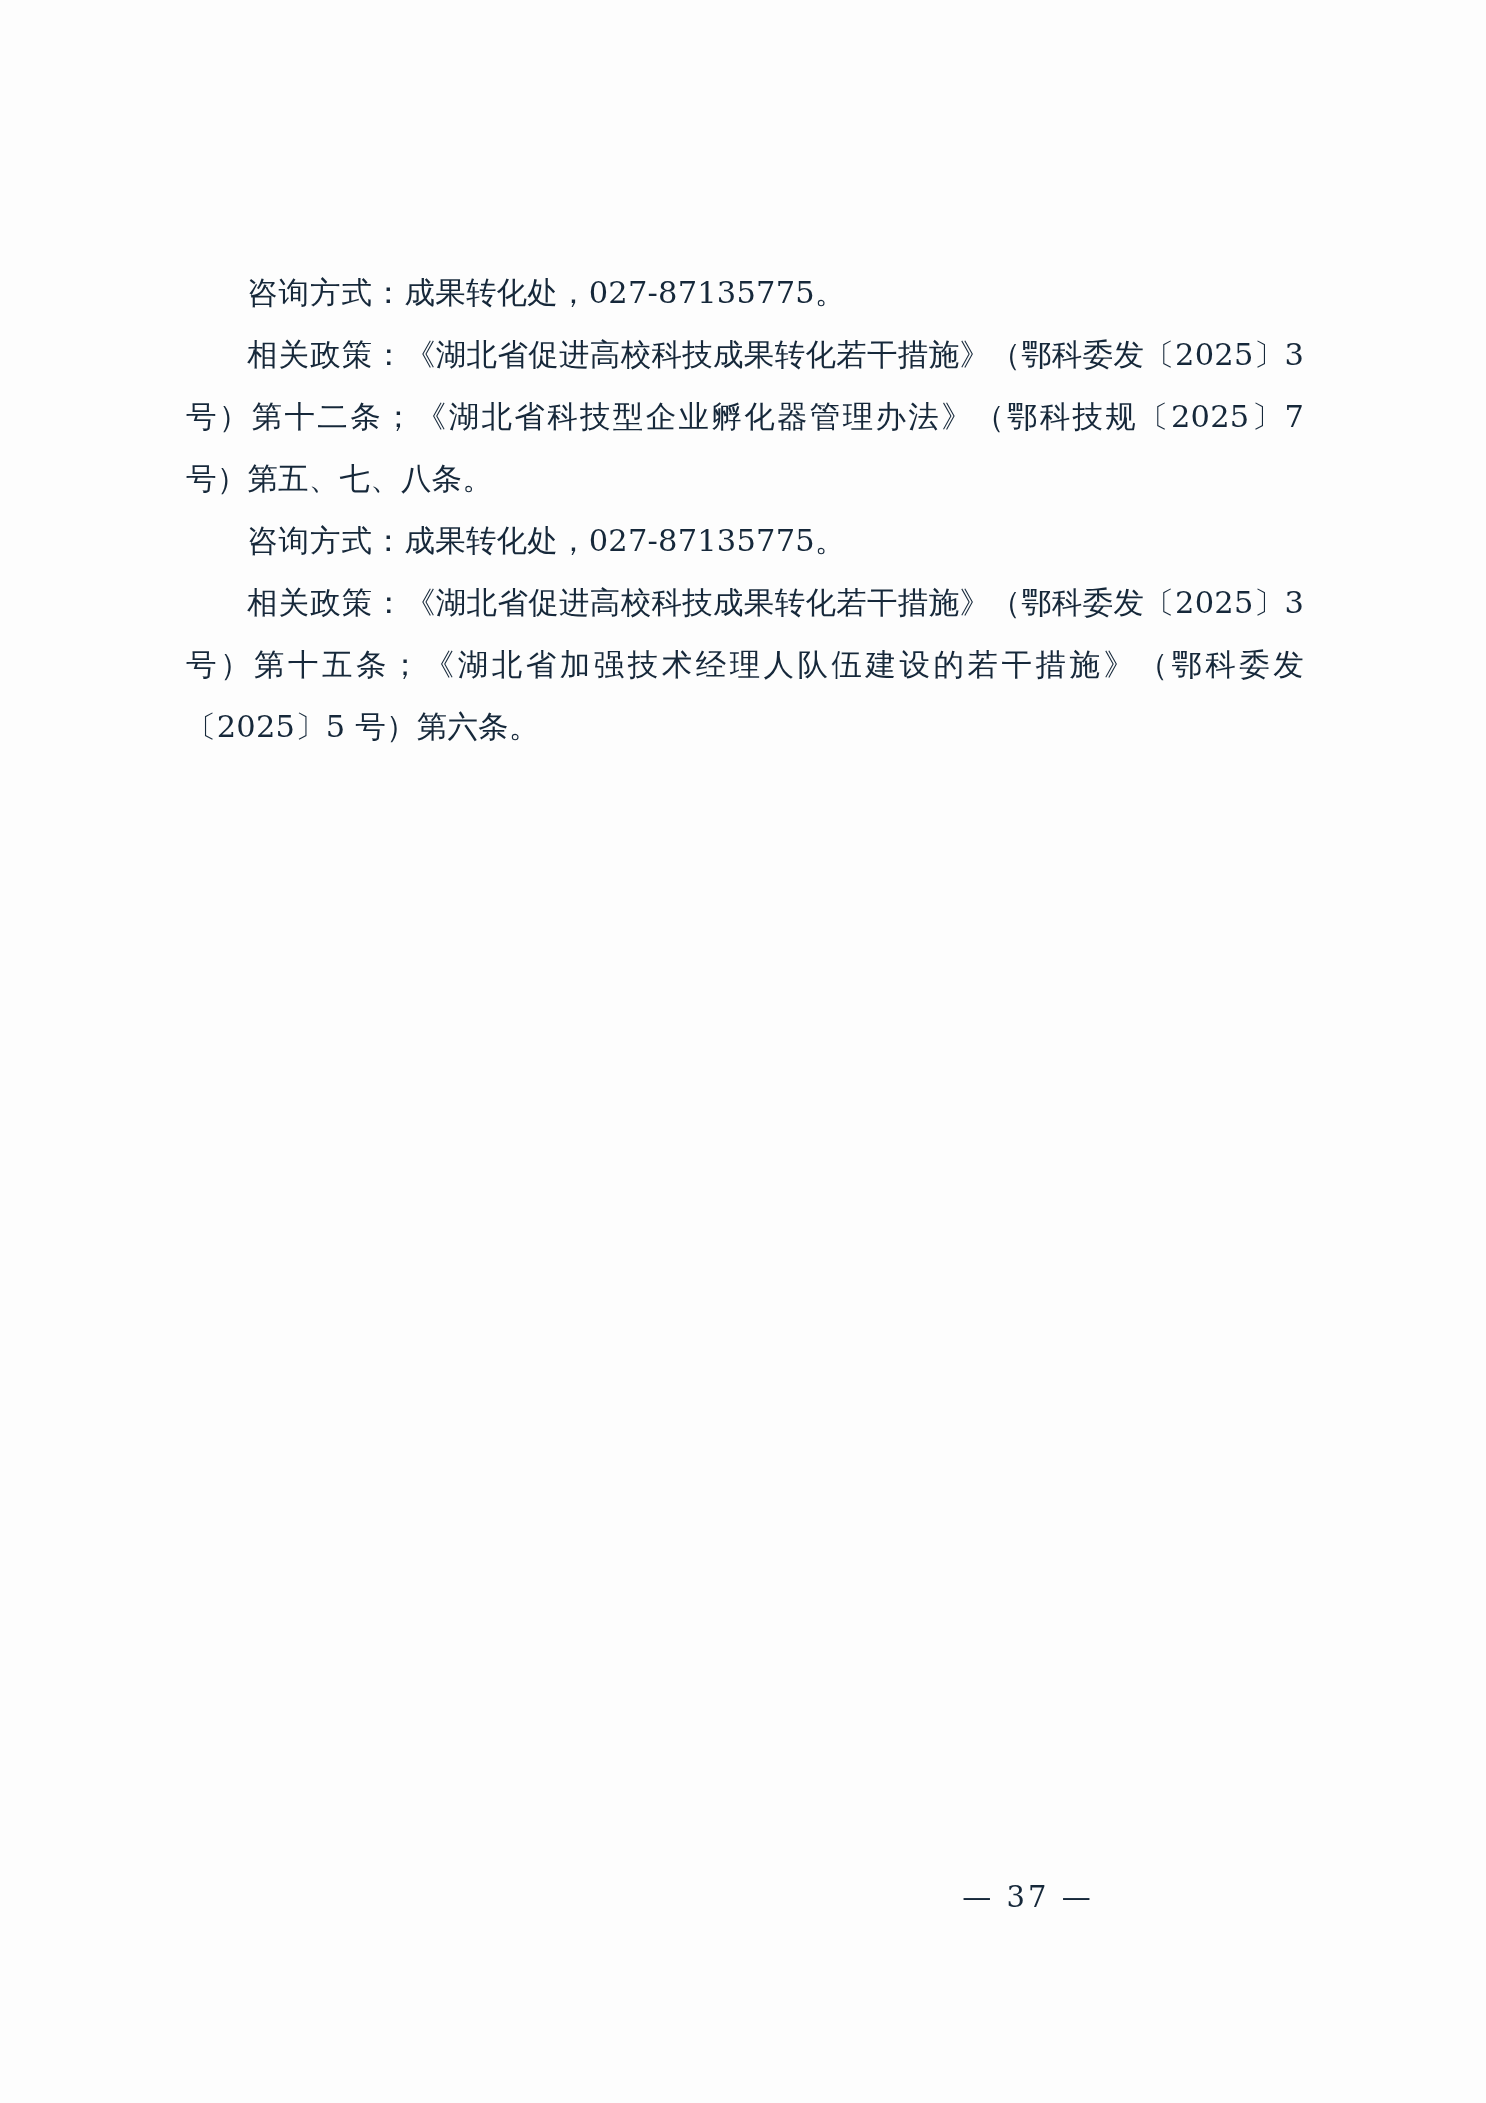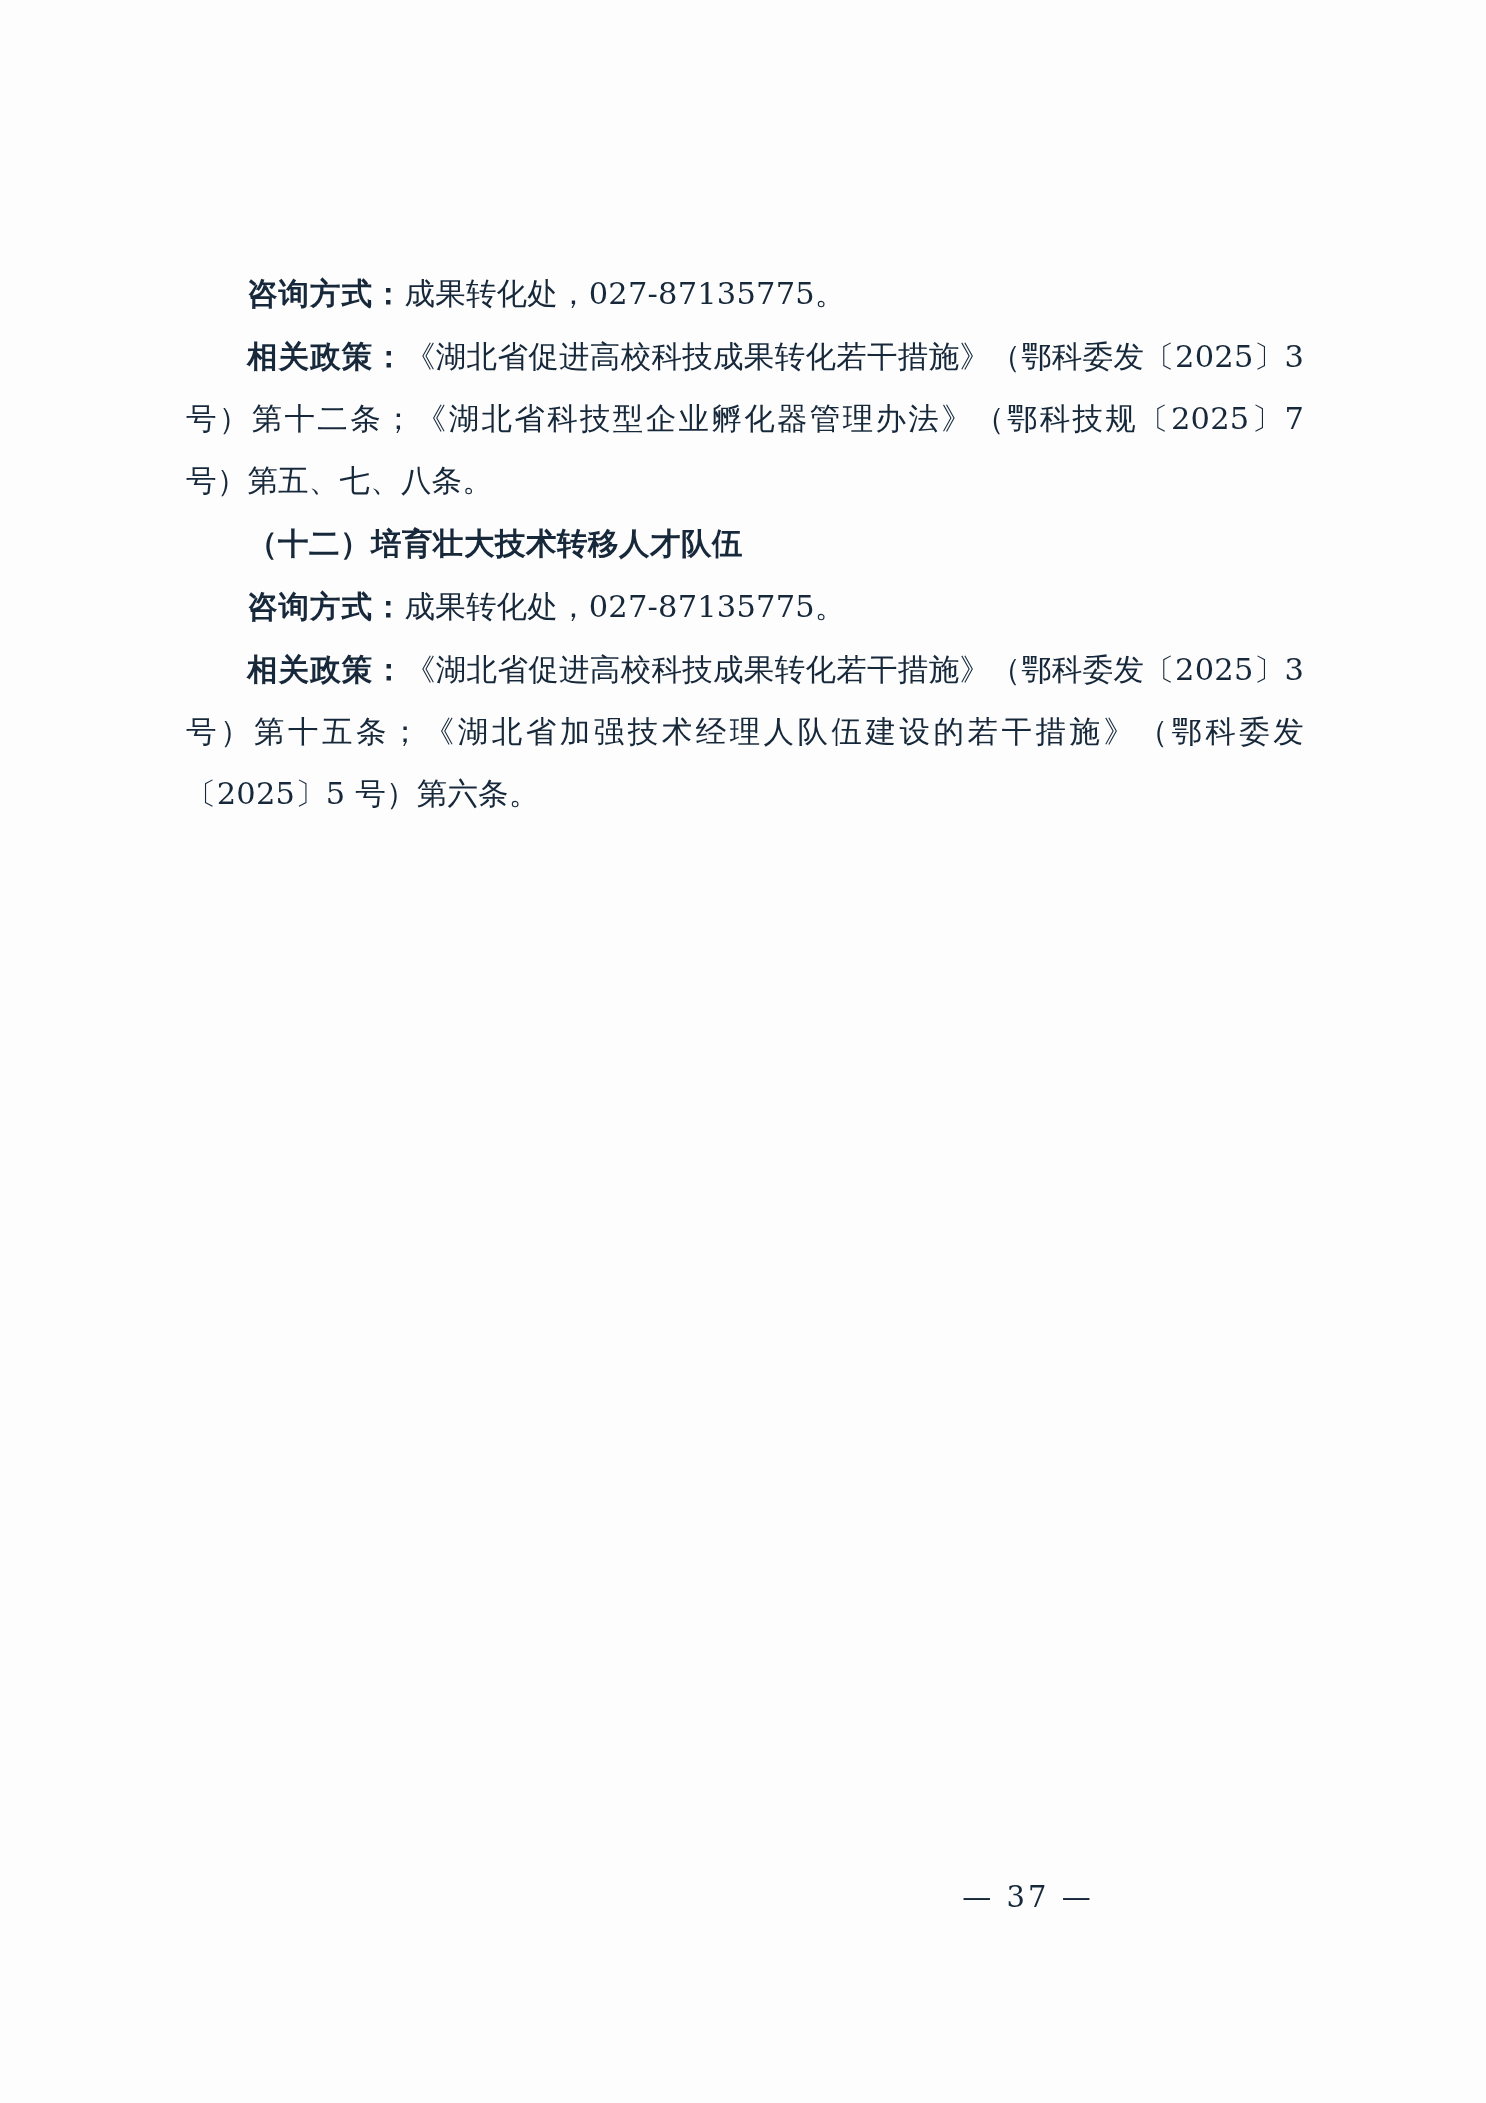--- a/index.html
+++ b/index.html
@@ -27,21 +27,21 @@
     margin: 0 0 0 0;
     font-size: 30.5px;
     line-height: 62px;
     text-align: justify;
     text-justify: inter-ideograph;
     letter-spacing: 0.2px;
     color: #16283a;
     text-indent: 61px;
   }
   .lbl {
-    font-weight: bold;
+    font-weight: normal;
     letter-spacing: 1px;
   }
   .heading {
     font-weight: bold;
     letter-spacing: 0.5px;
   }
   .pagenum {
     position: absolute;
     left: 0;
     top: 1880px;
@@ -67,23 +67,20 @@
 
 
     <p class="para">
       <span class="lbl">咨询方式：</span><span>成果转化处，027-87135775。</span>
     </p>
 
     <p class="para">
       <span class="lbl">相关政策：</span><span>《湖北省促进高校科技成果转化若干措施》（鄂科委发〔2025〕3 号）第十二条；《湖北省科技型企业孵化器管理办法》（鄂科技规〔2025〕7 号）第五、七、八条。</span>
     </p>
 
-    <p class="para">
-      <span class="heading">（十二）培育壮大技术转移人才队伍</span>
-    </p>
 
 
 
     <p class="para">
       <span class="lbl">咨询方式：</span><span>成果转化处，027-87135775。</span>
     </p>
 
     <p class="para">
       <span class="lbl">相关政策：</span><span>《湖北省促进高校科技成果转化若干措施》（鄂科委发〔2025〕3 号）第十五条；《湖北省加强技术经理人队伍建设的若干措施》（鄂科委发〔2025〕5 号）第六条。</span>
     </p>

